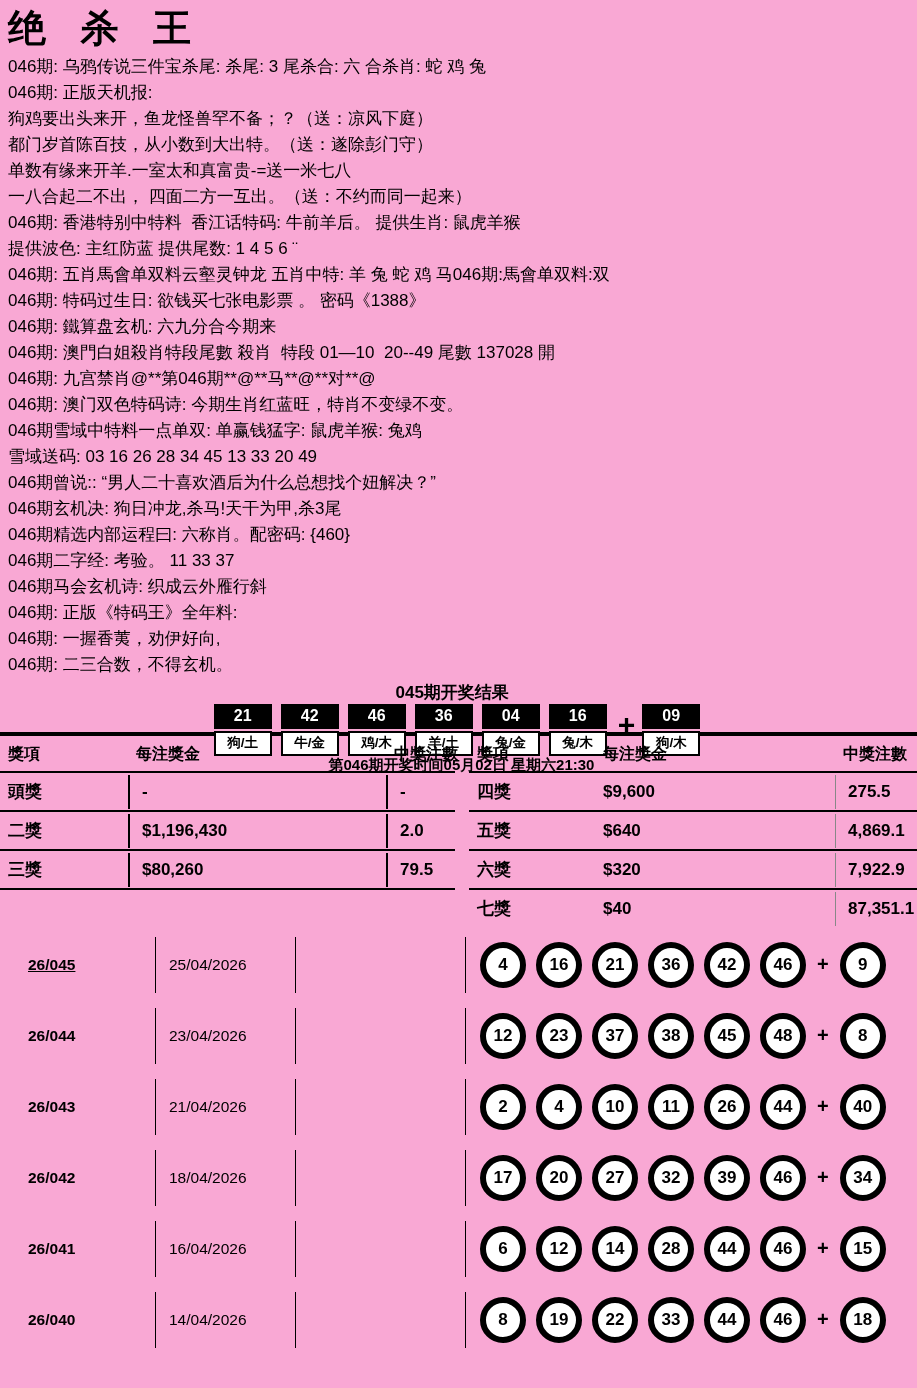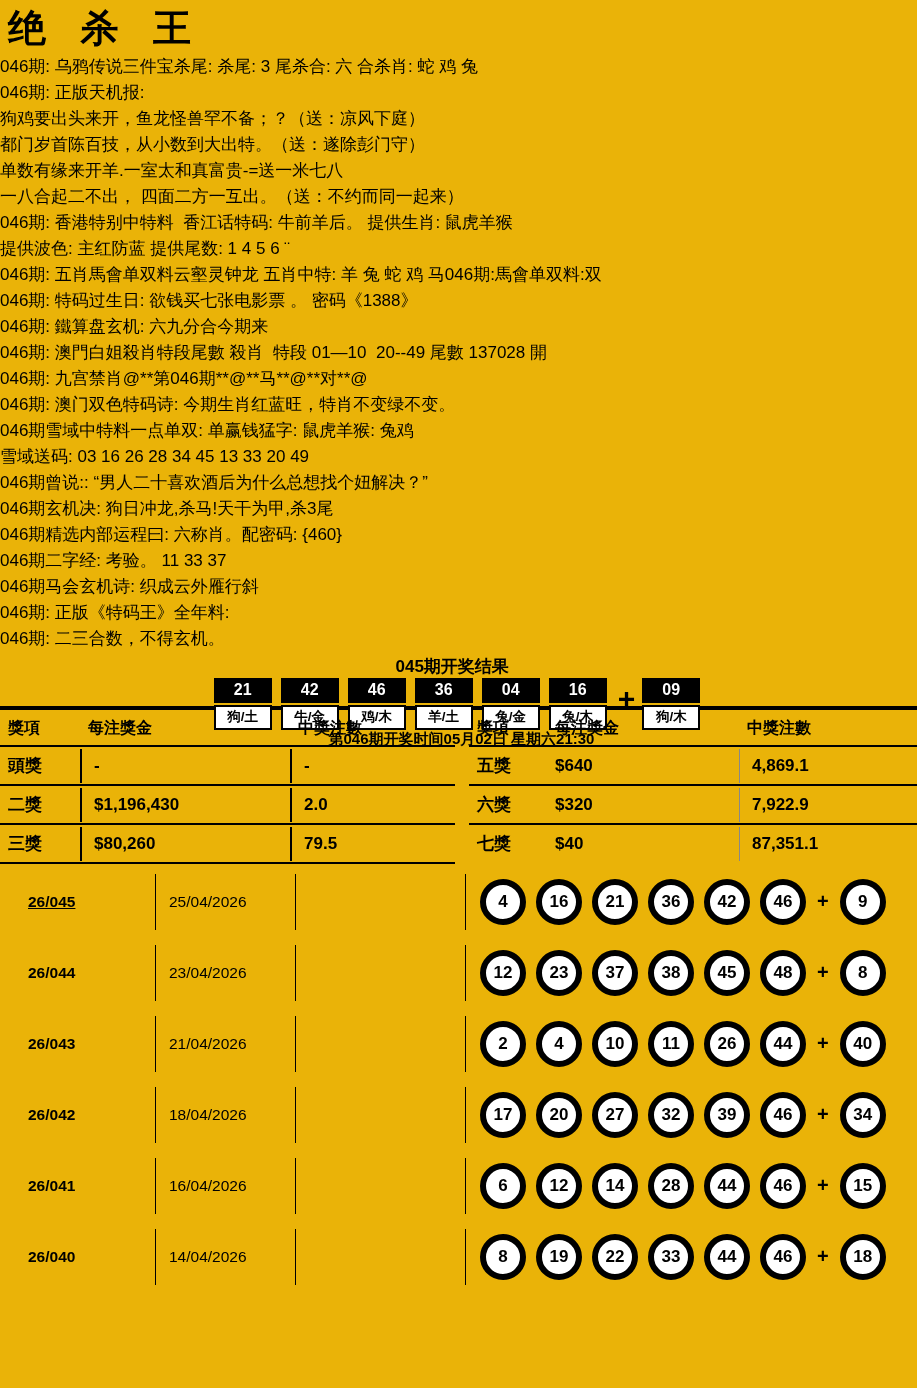--- a/index.html
+++ b/index.html
@@ -2,28 +2,28 @@
 <html><head>
 <meta charset="utf-8">
 <style>
   * { box-sizing: border-box; margin: 0; padding: 0; }
   html, body { background: #fff; }
   body {
     width: 917px; height: 1388px;
     font-family: "Liberation Sans", "DejaVu Sans", sans-serif;
     color: #000; overflow: hidden;
   }
-  .page { position: relative; width: 917px; height: 1388px; background: #eab308; }
+  .page { position: relative; width: 917px; height: 1388px; background: #f9a8d4; }
 
   
   .title {
     font-size: 38px; font-weight: bold; letter-spacing: 12px;
     padding: 6px 0 4px 8px; line-height: 44px;
   }
-  .lines { }
+  .lines { padding-left: 8px; }
   .line {
     font-size: 17px; line-height: 26px; white-space: pre;
     font-weight: 500;
   }
 
   
   .strip { display: flex; align-items: center; padding: 3px 0 5px 6px; height: 54px; flex-direction: column; }
   .strip-label { font-weight: bold; font-size: 17px; white-space: nowrap; width: 132px; }
   .strip-balls { display: flex; align-items: center; }
   .dbox { width: 58px; margin-right: 9px; text-align: center; }
@@ -36,21 +36,21 @@
     border: 2px solid #000; margin-top: 2px; padding: 1px 0 2px; white-space: nowrap;
   }
   .plus { font-size: 30px; font-weight: bold; margin: 0 7px 10px 2px; }
   .next-draw { font-weight: bold; font-size: 15px; white-space: nowrap; }
 
   
   .prize-wrap { border-top: 4px solid #000; display: flex; padding-top: 0; }
   .phalf { }
   .phalf.left  { width: 455px; margin-right: 14px; }
   .phalf.right { width: 448px; }
-  .prow { display: grid; border-bottom: 2px solid #000; align-items: center; }
+  .prow { display: grid; border-bottom: 2px solid #000; align-items: center; gap: 48px; }
   .phalf.left  .prow { grid-template-columns: 80px 210px 165px; }
   .phalf.right .prow { grid-template-columns: 78px 192px 178px; }
   .prow.noline { border-bottom: none; }
   .pcell { font-weight: bold; font-size: 17px; padding: 7px 0 7px 8px; white-space: nowrap; }
   .pcell.hc { font-size: 16px; padding: 8px 0 6px 8px; }
   .pcell.lbar { border-left: 2px solid #000; padding-left: 12px; }
   .pcell.tbar { border-left: 1px solid #888; padding-left: 12px; }
 
   
   .history { margin-top: 2px; }
@@ -91,20 +91,21 @@
       <div class="line">046期: 九宫禁肖@**第046期**@**马**@**对**@</div>
       <div class="line">046期: 澳门双色特码诗: 今期生肖红蓝旺，特肖不变绿不变。</div>
       <div class="line">046期雪域中特料一点单双: 单赢钱猛字: 鼠虎羊猴: 兔鸡</div>
       <div class="line">雪域送码: 03 16 26 28 34 45 13 33 20 49</div>
       <div class="line">046期曾说:: “男人二十喜欢酒后为什么总想找个妞解决？”</div>
       <div class="line">046期玄机决: 狗日冲龙,杀马!天干为甲,杀3尾</div>
       <div class="line">046期精选内部运程曰: 六称肖。配密码: {460}</div>
       <div class="line">046期二字经: 考验。 11 33 37</div>
       <div class="line">046期马会玄机诗: 织成云外雁行斜</div>
       <div class="line">046期: 正版《特码王》全年料:</div>
+      <div class="line">046期: 一握香荑，劝伊好向,</div>
       <div class="line">046期: 二三合数，不得玄机。</div>
     </div>
 
   <div class="strip">
     <div class="strip-label">045期开奖结果</div>
     <div class="strip-balls">
         <div class="dbox">
           <div class="num">21</div>
           <div class="tag">狗/土</div>
         </div>
@@ -158,20 +159,25 @@
           <div class="pcell c0">三獎</div>
           <div class="pcell c1 lbar">$80,260</div>
           <div class="pcell c2 lbar">79.5</div>
         </div>
       </div>
     <div class="phalf right">
         <div class="prow">
           <div class="pcell hc c0">獎項</div>
           <div class="pcell hc c1">每注獎金</div>
           <div class="pcell hc c2">中獎注數</div>
+        </div>
+        <div class="prow">
+          <div class="pcell c0">四獎</div>
+          <div class="pcell c1">$9,600</div>
+          <div class="pcell c2 tbar">275.5</div>
         </div>
         <div class="prow">
           <div class="pcell c0">五獎</div>
           <div class="pcell c1">$640</div>
           <div class="pcell c2 tbar">4,869.1</div>
         </div>
         <div class="prow">
           <div class="pcell c0">六獎</div>
           <div class="pcell c1">$320</div>
           <div class="pcell c2 tbar">7,922.9</div>

